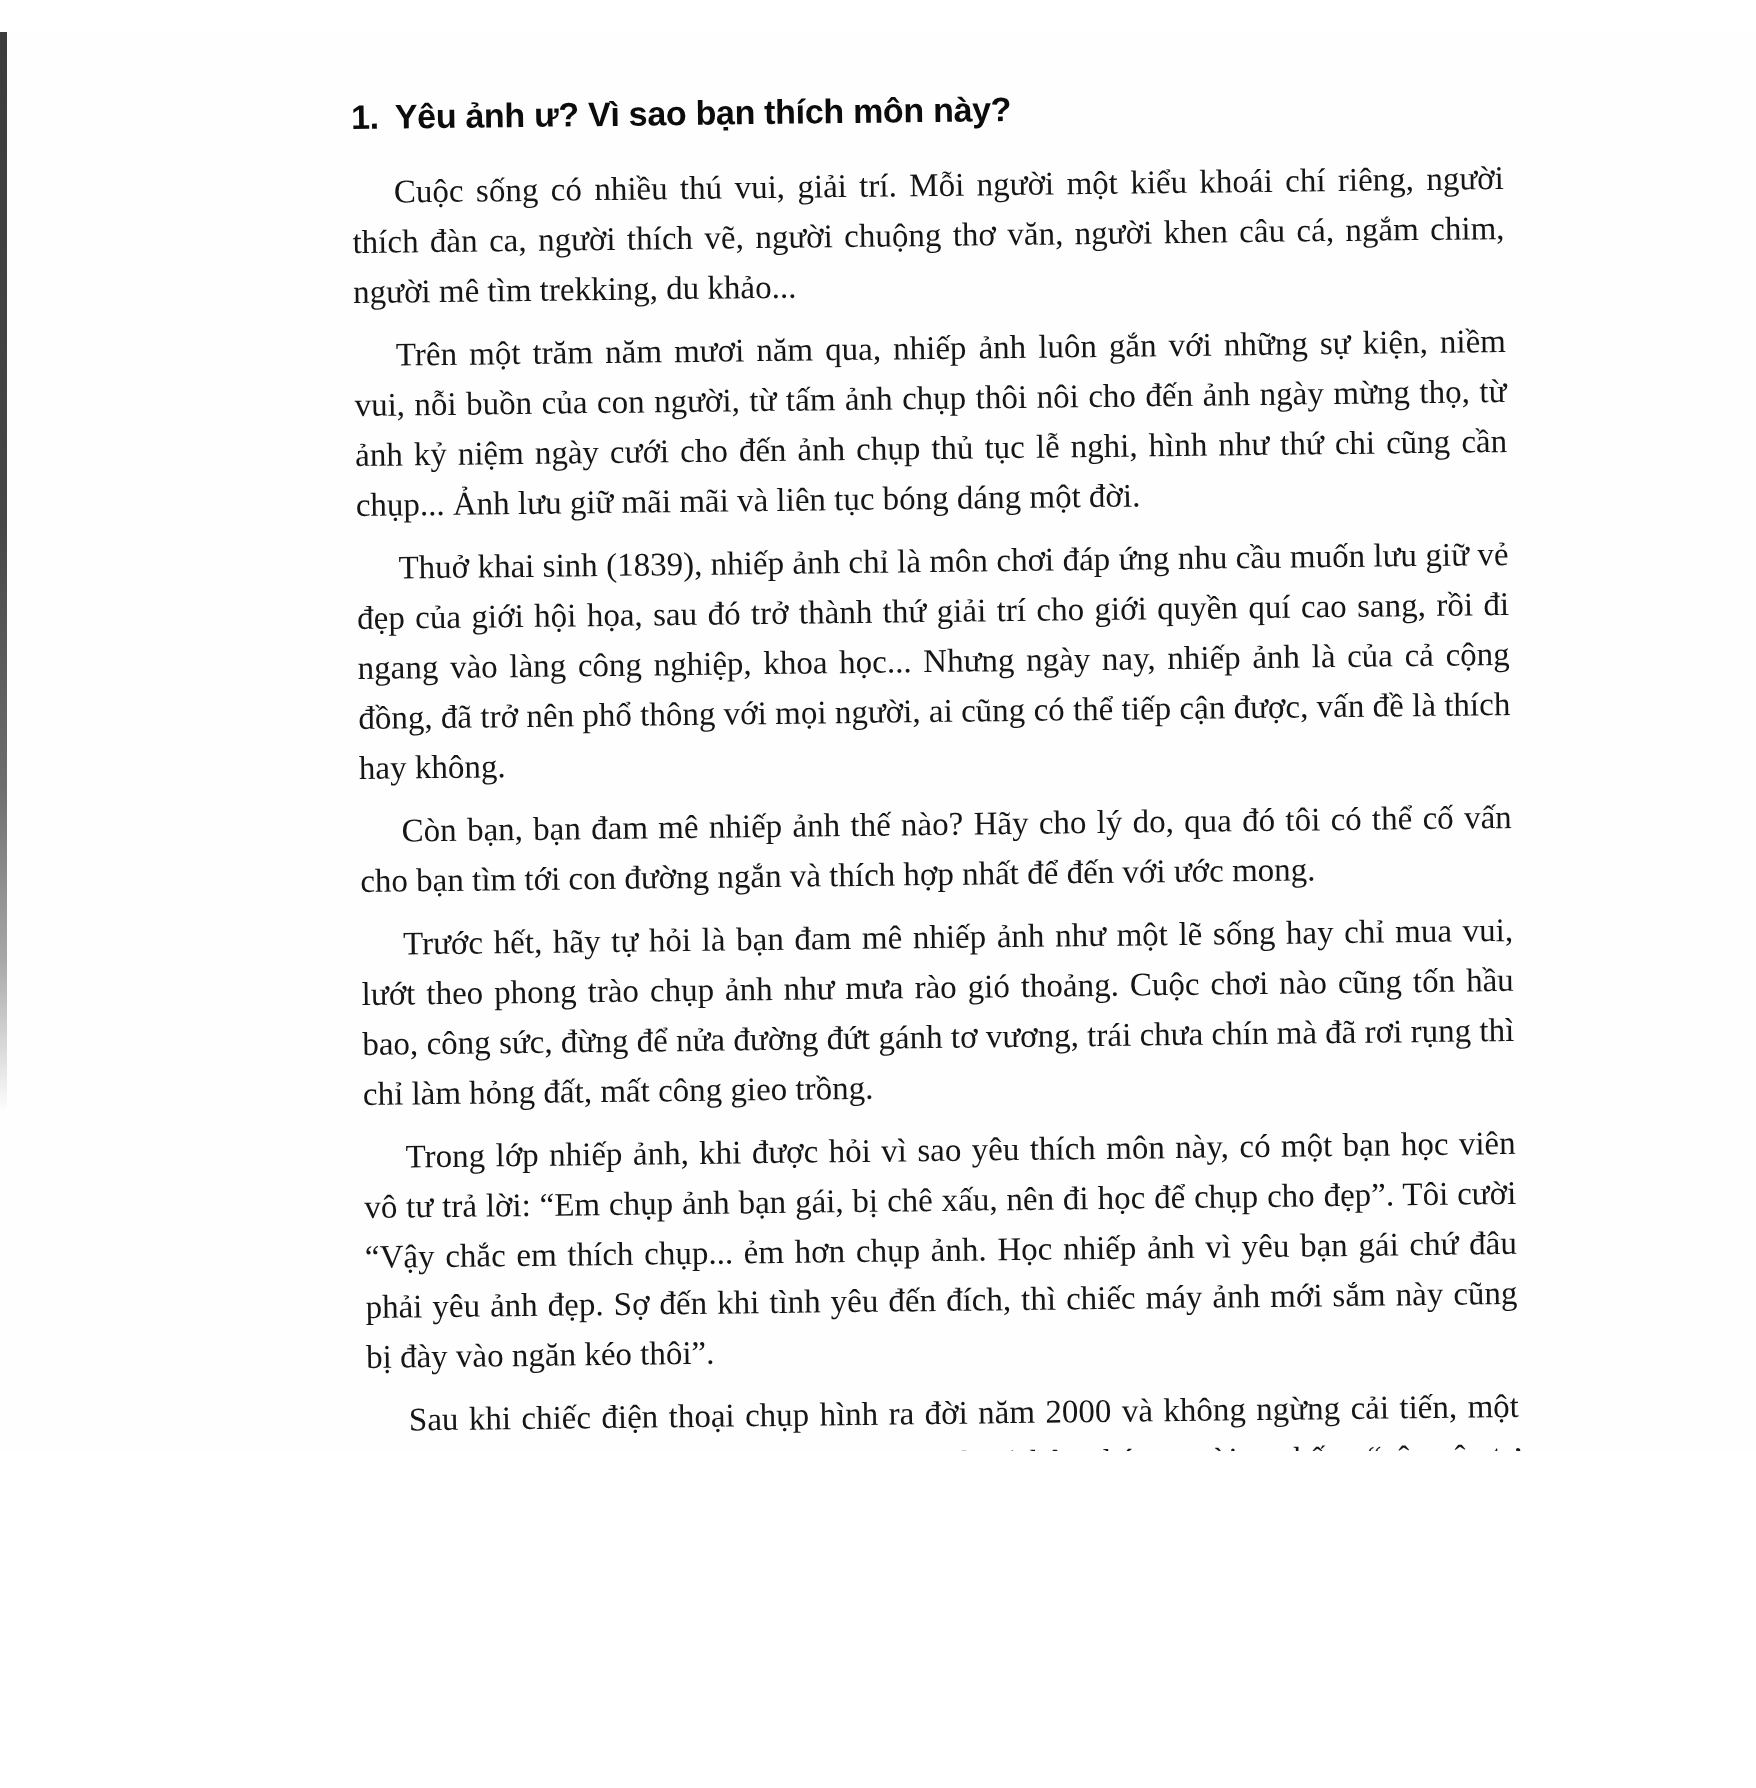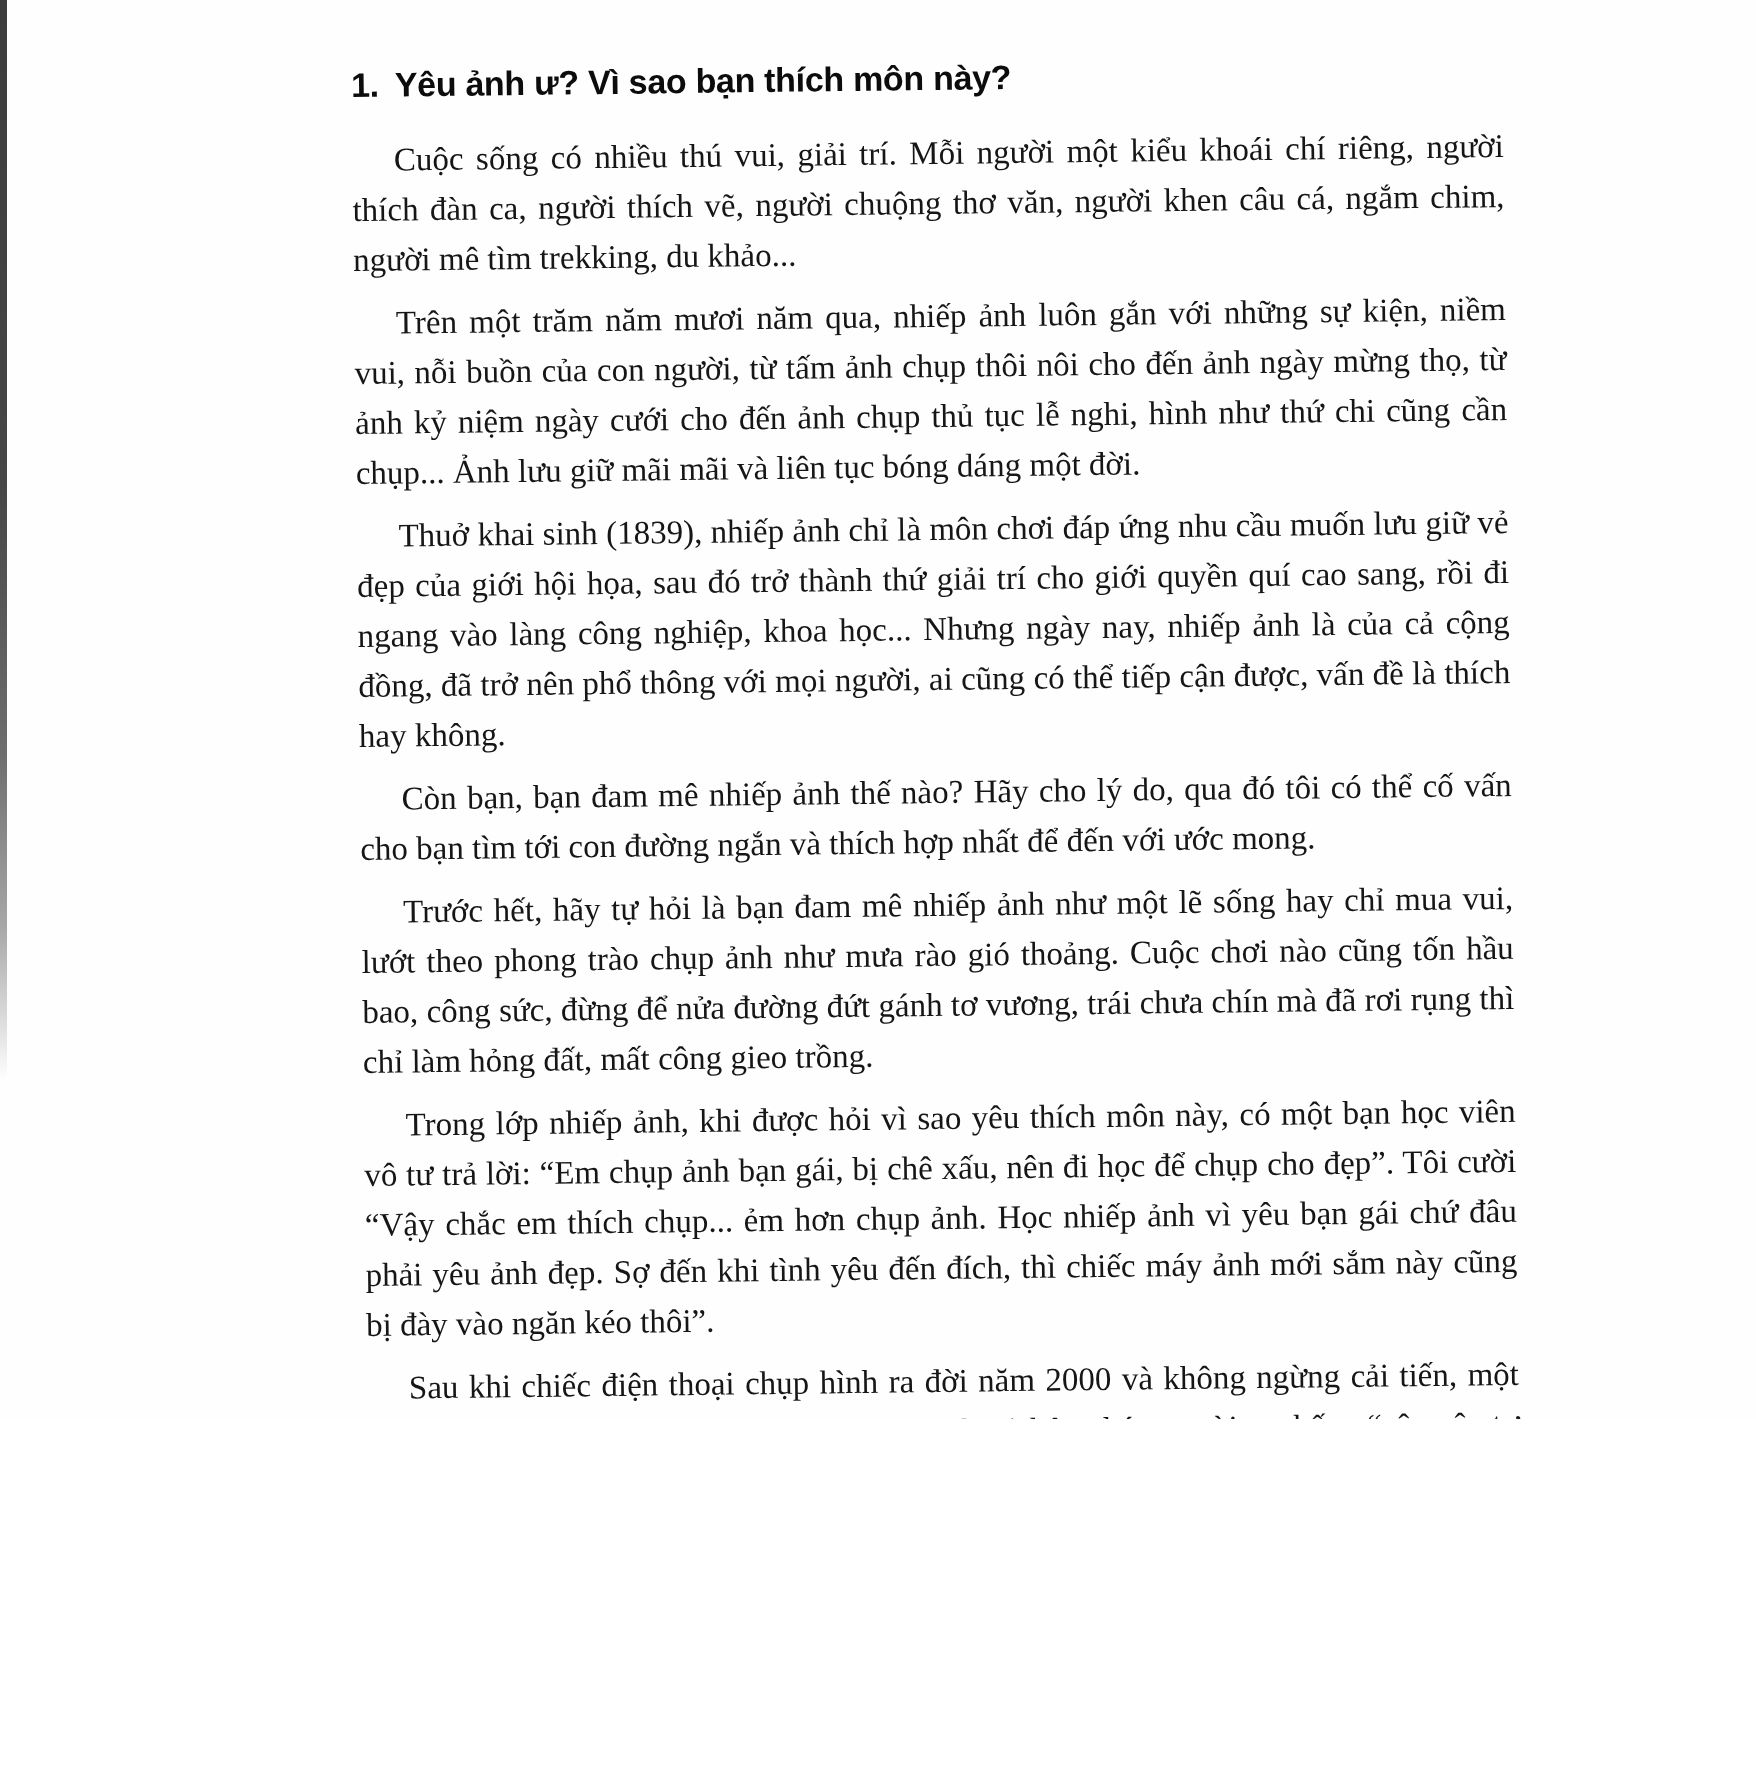--- a/index.html
+++ b/index.html
@@ -6,20 +6,21 @@
     margin: 0;
     padding: 0;
     background: #ffffff;
   }
   .page {
     position: relative;
     width: 1756px;
     height: 1419px;
     background: #fefefe;
     overflow: hidden;
+    margin-top: 32px;
   }
   
   .spine-shadow {
     position: absolute;
     left: 0;
     top: 0;
     width: 7px;
     height: 1080px;
     background: linear-gradient(to bottom,
       #3c3c3c 0%,

